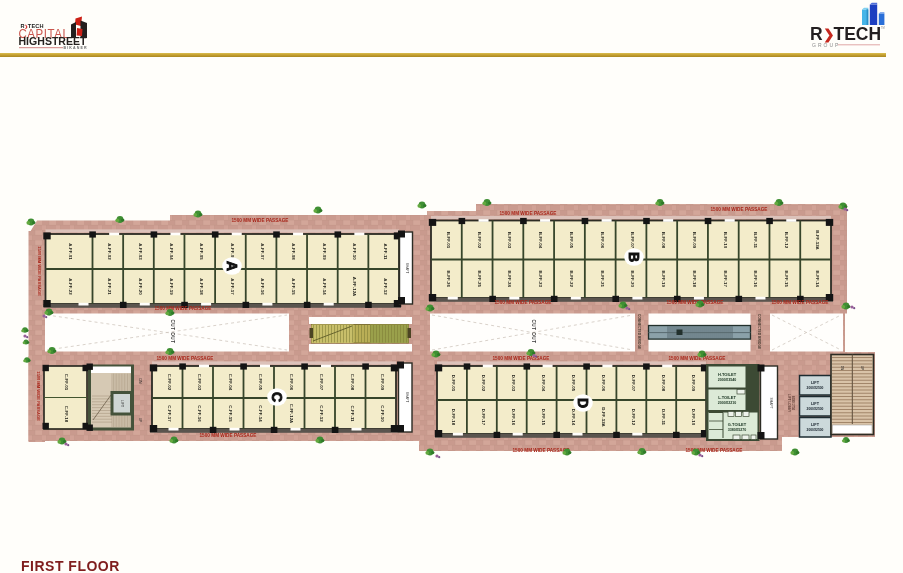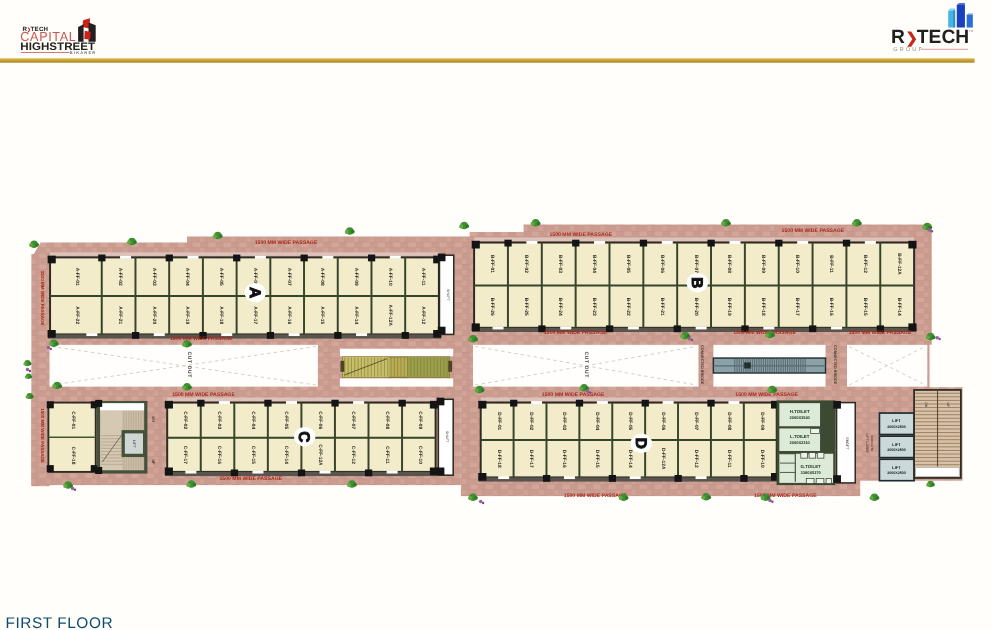--- a/index.html
+++ b/index.html
@@ -639,13 +639,13 @@
 <polygon points="59.8,2.5 61.8,0.8 67.2,0.8 67.2,2.5" fill="#4f6fd8"></polygon>
 <rect x="68.8" y="11.5" width="5.6" height="11.5" fill="#2a6fd8"></rect>
 <polygon points="68.8,11.5 70.3,10.2 74.4,10.2 74.4,11.5" fill="#5f93e8"></polygon>
 <text x="0" y="0" font-size="17.5" fill="#231f20" font-weight="bold" text-anchor="start" transform="translate(0,37.5)">R</text>
 <text x="0" y="0" font-size="13.5" fill="#c6281e" font-weight="bold" text-anchor="start" transform="translate(13.2,37)">❯</text>
 <text x="0" y="0" font-size="17.5" fill="#231f20" font-weight="bold" text-anchor="start" letter-spacing="0" transform="translate(23.5,37.5)">TECH</text>
 <text x="0" y="0" font-size="2.6" fill="#888" font-weight="normal" text-anchor="start" transform="translate(71,27)">TM</text>
 <text x="0" y="0" font-size="5.0" fill="#8a8a8a" font-weight="normal" text-anchor="start" letter-spacing="2.0" transform="translate(2,44.5)">GROUP</text>
 <line x1="28" y1="42.8" x2="70" y2="42.8" stroke="#d89090" stroke-width="0.8"></line>
 </svg></div>
-<div style="position:absolute;left:5px;top:558px;font-size:14px;font-weight:normal;color:#0c4a6e;letter-spacing:0.5px;">FIRST FLOOR</div>
+<div style="position:absolute;left:21px;top:558px;font-size:14px;font-weight:bold;color:#7f1d1d;letter-spacing:0.5px;">FIRST FLOOR</div>
 </div>
 </body></html>

